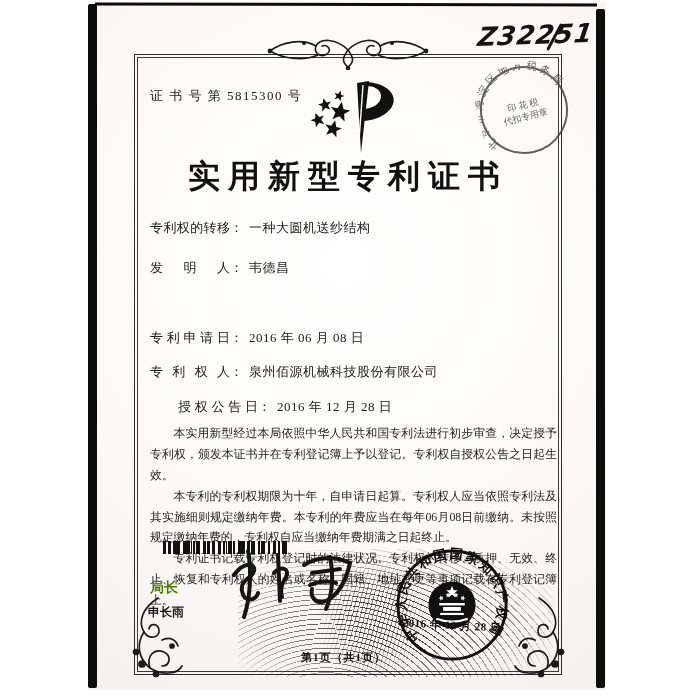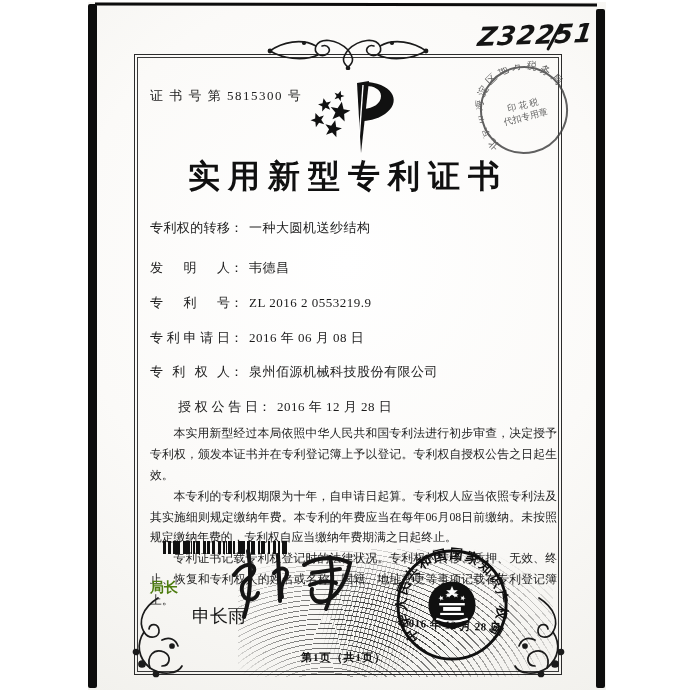--- a/index.html
+++ b/index.html
@@ -100,21 +100,21 @@
   .moire-streak {
     position:absolute; left:318px; top:556px; width:112px; height:124px;
     transform:rotate(9deg);
     background:repeating-linear-gradient(96deg, rgba(0,0,0,0.5) 0 1px, transparent 1px 4px);
     -webkit-mask-image:radial-gradient(ellipse at 50% 50%, #000 28%, transparent 72%);
     mask-image:radial-gradient(ellipse at 50% 50%, #000 28%, transparent 72%);
     opacity:0.85;
   }
 
   .director-label { position:absolute; left:150px; top:579px; font-size:14px; font-weight:700; color:#4d7c0f; }
-  .director-name  { position:absolute; left:148px; top:604px; font-size:18px; font-weight:400; color:#161616;margin-left:44px; }
+  .director-name  { position:absolute; left:148px; top:604px; font-size:12px; font-weight:700; color:#161616; }
 
   .signature { position:absolute; left:212px; top:543px; width:160px; height:82px; }
   .signature svg { width:100%; height:100%; }
 
   
   .seal { position:absolute; left:393px; top:546px; width:118px; height:118px; }
   .seal svg { width:100%; height:100%; }
   .seal-date {
     position:absolute; left:4px; top:72px; width:110px; text-align:center;
     font-size:11px; font-weight:700; color:#111; letter-spacing:0.5px;
@@ -216,23 +216,20 @@
     </svg>
   </div>
 
   <div class="doc-title">实用新型专利证书</div>
 
   <div class="field-row row-0">
     <span class="f-label">专利权的转移</span><span class="f-colon">：</span><span class="f-value">一种大圆机送纱结构</span>
   </div>
   <div class="field-row row-1">
     <span class="f-label">发明人</span><span class="f-colon">：</span><span class="f-value">韦德昌</span>
-  </div>
-  <div class="field-row row-2">
-    <span class="f-label">专利号</span><span class="f-colon">：</span><span class="f-value">ZL 2016 2 0553219.9</span>
   </div>
   <div class="field-row row-3">
     <span class="f-label">专利申请日</span><span class="f-colon">：</span><span class="f-value">2016 年 06 月 08 日</span>
   </div>
   <div class="field-row row-4">
     <span class="f-label">专利权人</span><span class="f-colon">：</span><span class="f-value">泉州佰源机械科技股份有限公司</span>
   </div>
   <div class="field-row row-5">
     <span class="f-label">授权公告日</span><span class="f-colon">：</span><span class="f-value">2016 年 12 月 28 日</span>
   </div>

